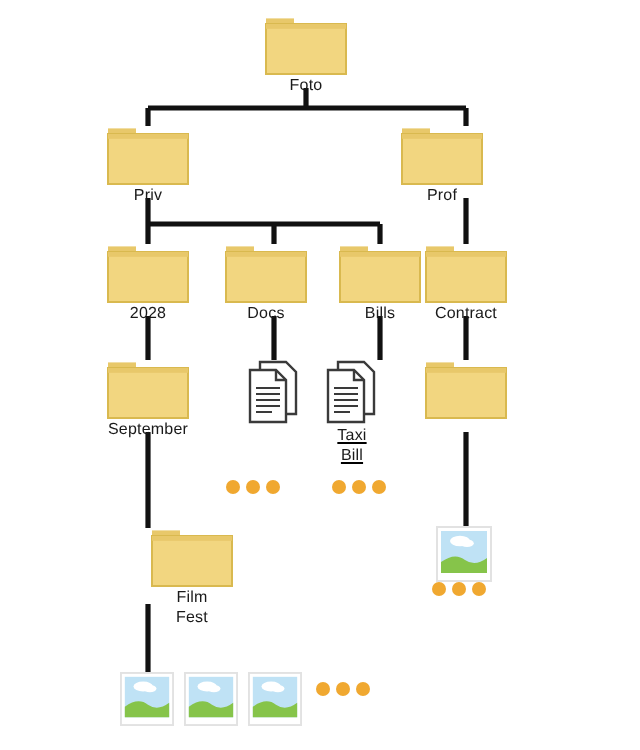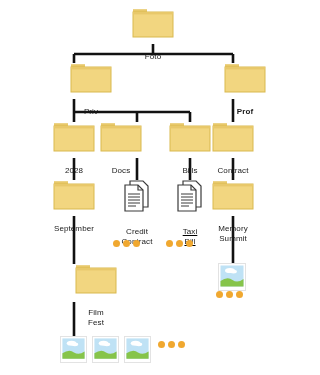--- a/index.html
+++ b/index.html
@@ -31,21 +31,21 @@
     width: 66px;
     display: flex;
     flex-direction: column;
     align-items: center;
   }
   .node .glyph {
     display: block;
     line-height: 0;
   }
   .node .caption {
-    margin-top: 14px;
+    margin-top: 0;
     font-size: 8px;
     line-height: 10px;
     color: #1a1a1a;
     text-align: center;
     letter-spacing: 0.1px;
     white-space: pre-line;
     font-family: "Liberation Sans", sans-serif;
   }
   .dots {
     position: absolute;
@@ -81,45 +81,45 @@
 
   <div id="node-layer">
       <div class="node" style="left: 120px; top: 8px;">
         <span class="glyph"><svg width="42" height="30" viewBox="0 0 42 30">
             <path d="M1 1.2 h14 v4 h-14 z" fill="#e8c86a"></path>
             <rect x="1" y="4" width="40" height="25" fill="#f2d680" stroke="#d9b94f" stroke-width="1"></rect>
             <rect x="1" y="4" width="40" height="2.4" fill="#e8c86a"></rect>
           </svg></span>
         <span class="caption">Foto</span>
       </div>
-      <div class="node" style="left: 58px; top: 63px;">
+      <div class="node" style="left: 41px; top: 63px;">
         <span class="glyph"><svg width="42" height="30" viewBox="0 0 42 30">
             <path d="M1 1.2 h14 v4 h-14 z" fill="#e8c86a"></path>
             <rect x="1" y="4" width="40" height="25" fill="#f2d680" stroke="#d9b94f" stroke-width="1"></rect>
             <rect x="1" y="4" width="40" height="2.4" fill="#e8c86a"></rect>
           </svg></span>
         <span class="caption">Priv</span>
       </div>
-      <div class="node" style="left: 212px; top: 63px; font-weight: bold;">
+      <div class="node" style="left: 188px; top: 63px;">
         <span class="glyph"><svg width="42" height="30" viewBox="0 0 42 30">
             <path d="M1 1.2 h14 v4 h-14 z" fill="#e8c86a"></path>
             <rect x="1" y="4" width="40" height="25" fill="#f2d680" stroke="#d9b94f" stroke-width="1"></rect>
             <rect x="1" y="4" width="40" height="2.4" fill="#e8c86a"></rect>
           </svg></span>
         <span class="caption">Prof</span>
       </div>
       <div class="node" style="left: 41px; top: 122px;">
         <span class="glyph"><svg width="42" height="30" viewBox="0 0 42 30">
             <path d="M1 1.2 h14 v4 h-14 z" fill="#e8c86a"></path>
             <rect x="1" y="4" width="40" height="25" fill="#f2d680" stroke="#d9b94f" stroke-width="1"></rect>
             <rect x="1" y="4" width="40" height="2.4" fill="#e8c86a"></rect>
           </svg></span>
         <span class="caption">2028</span>
       </div>
-      <div class="node" style="left: 88px; top: 122px;">
+      <div class="node" style="left: 100px; top: 122px;">
         <span class="glyph"><svg width="42" height="30" viewBox="0 0 42 30">
             <path d="M1 1.2 h14 v4 h-14 z" fill="#e8c86a"></path>
             <rect x="1" y="4" width="40" height="25" fill="#f2d680" stroke="#d9b94f" stroke-width="1"></rect>
             <rect x="1" y="4" width="40" height="2.4" fill="#e8c86a"></rect>
           </svg></span>
         <span class="caption">Docs</span>
       </div>
       <div class="node" style="left: 157px; top: 122px; justify-content: space-between;">
         <span class="glyph"><svg width="42" height="30" viewBox="0 0 42 30">
             <path d="M1 1.2 h14 v4 h-14 z" fill="#e8c86a"></path>
@@ -148,45 +148,41 @@
         <span class="glyph"><svg width="30" height="33" viewBox="0 0 30 33">
             <path d="M8 1 h13 l5 5 v21 h-18 z" fill="#ffffff" stroke="#3a3a3a" stroke-width="1.2"></path>
             <path d="M3 5 h13 l5 5 v21 h-18 z" fill="#ffffff" stroke="#3a3a3a" stroke-width="1.2"></path>
             <path d="M16 5 v5 h5" fill="none" stroke="#3a3a3a" stroke-width="1.2"></path>
             <line x1="6" x2="18" y1="14" y2="14" stroke="#3a3a3a" stroke-width="1"></line>
             <line x1="6" x2="18" y1="17" y2="17" stroke="#3a3a3a" stroke-width="1"></line>
             <line x1="6" x2="18" y1="20" y2="20" stroke="#3a3a3a" stroke-width="1"></line>
             <line x1="6" x2="18" y1="23" y2="23" stroke="#3a3a3a" stroke-width="1"></line>
             <line x1="6" x2="14" y1="26" y2="26" stroke="#3a3a3a" stroke-width="1"></line>
           </svg></span>
-        <span class="caption">Credit
-Contract</span>
-      </div>
-      <div class="node" style="left: 157px; top: 180px; text-decoration: underline;">
+      </div>
+      <div class="node" style="left: 143px; top: 180px; text-decoration: underline;">
         <span class="glyph"><svg width="30" height="33" viewBox="0 0 30 33">
             <path d="M8 1 h13 l5 5 v21 h-18 z" fill="#ffffff" stroke="#3a3a3a" stroke-width="1.2"></path>
             <path d="M3 5 h13 l5 5 v21 h-18 z" fill="#ffffff" stroke="#3a3a3a" stroke-width="1.2"></path>
             <path d="M16 5 v5 h5" fill="none" stroke="#3a3a3a" stroke-width="1.2"></path>
             <line x1="6" x2="18" y1="14" y2="14" stroke="#3a3a3a" stroke-width="1"></line>
             <line x1="6" x2="18" y1="17" y2="17" stroke="#3a3a3a" stroke-width="1"></line>
             <line x1="6" x2="18" y1="20" y2="20" stroke="#3a3a3a" stroke-width="1"></line>
             <line x1="6" x2="18" y1="23" y2="23" stroke="#3a3a3a" stroke-width="1"></line>
             <line x1="6" x2="14" y1="26" y2="26" stroke="#3a3a3a" stroke-width="1"></line>
           </svg></span>
         <span class="caption">Taxi
 Bill</span>
       </div>
       <div class="node" style="left: 200px; top: 180px;">
         <span class="glyph"><svg width="42" height="30" viewBox="0 0 42 30">
             <path d="M1 1.2 h14 v4 h-14 z" fill="#e8c86a"></path>
             <rect x="1" y="4" width="40" height="25" fill="#f2d680" stroke="#d9b94f" stroke-width="1"></rect>
             <rect x="1" y="4" width="40" height="2.4" fill="#e8c86a"></rect>
           </svg></span>
-        <span class="caption">Memory
-Summit</span>
       </div>
       <div class="node" style="left: 63px; top: 264px;">
         <span class="glyph"><svg width="42" height="30" viewBox="0 0 42 30">
             <path d="M1 1.2 h14 v4 h-14 z" fill="#e8c86a"></path>
             <rect x="1" y="4" width="40" height="25" fill="#f2d680" stroke="#d9b94f" stroke-width="1"></rect>
             <rect x="1" y="4" width="40" height="2.4" fill="#e8c86a"></rect>
           </svg></span>
         <span class="caption">Film
 Fest</span>
       </div>

